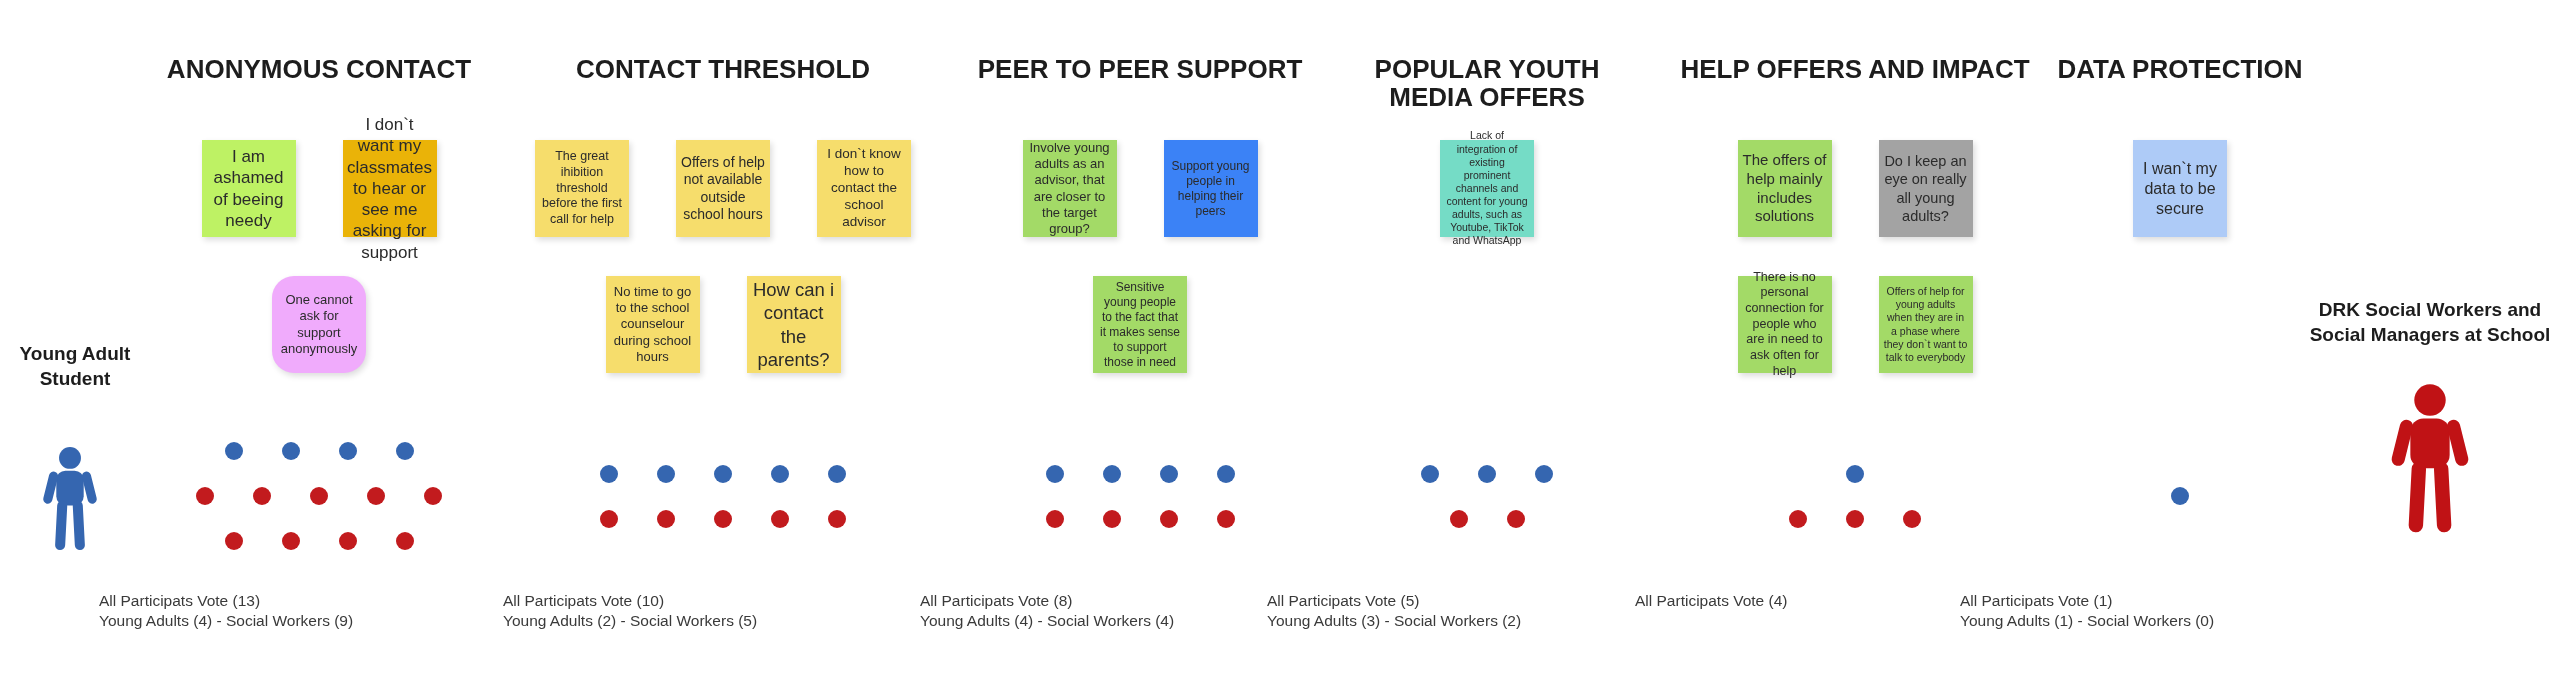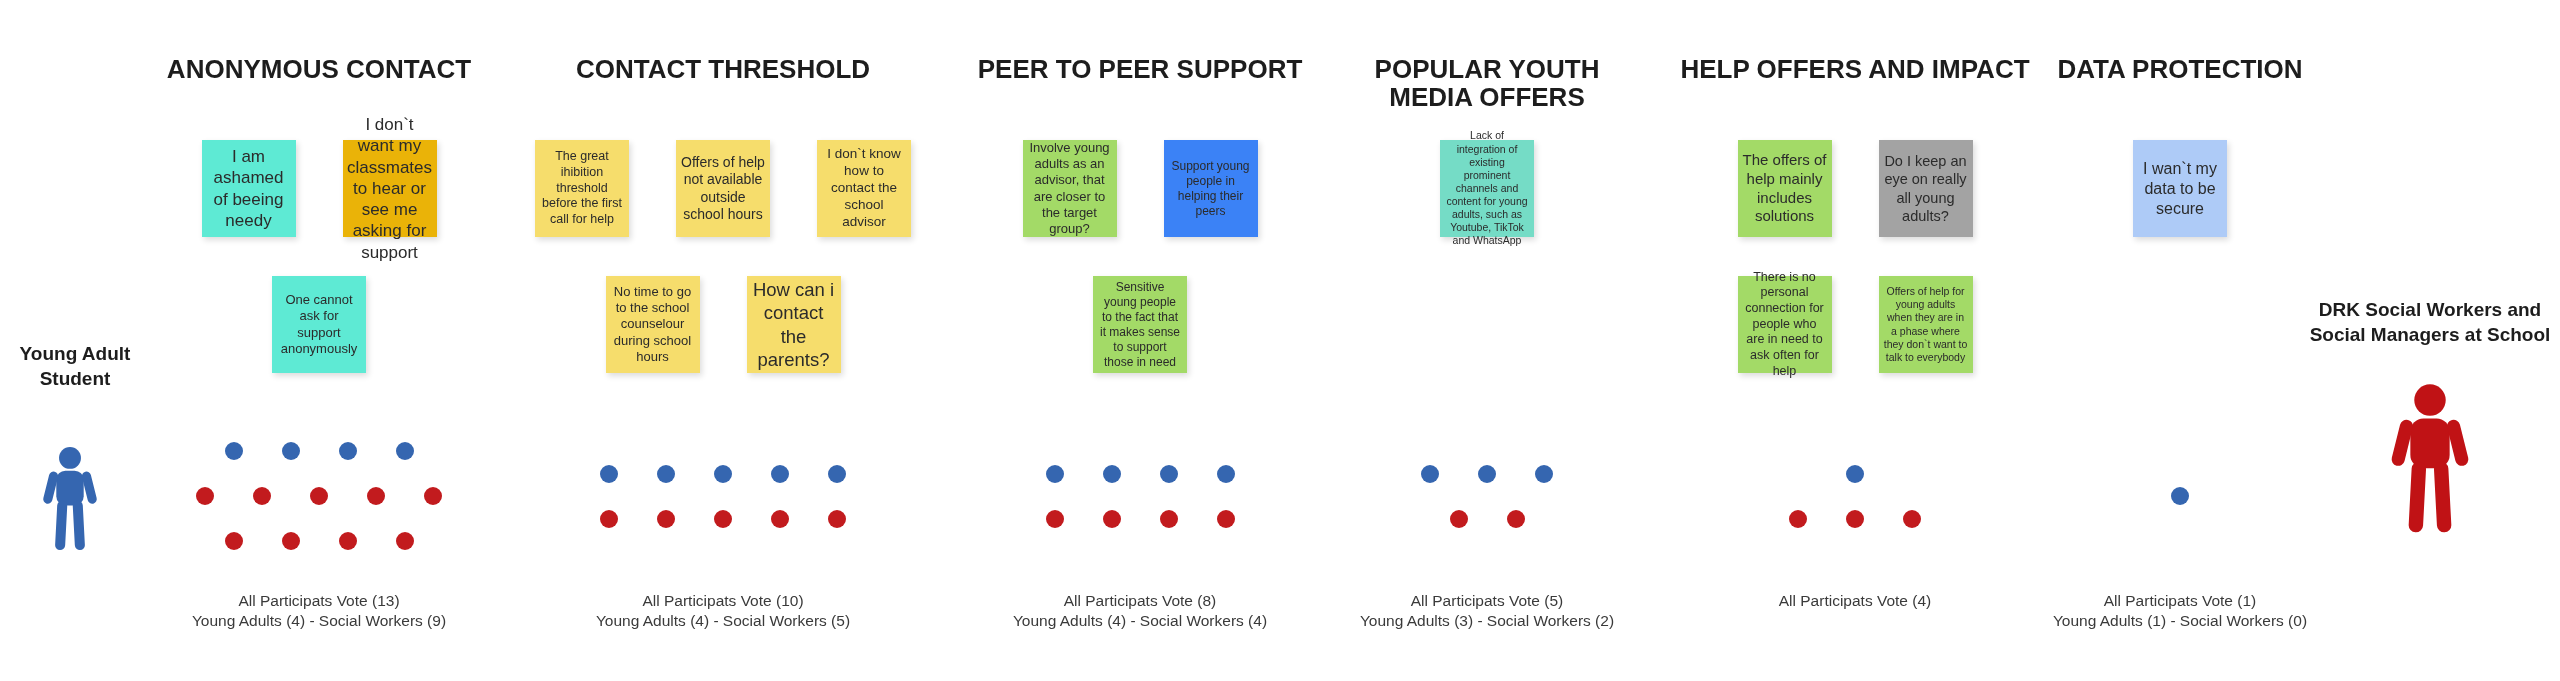--- a/index.html
+++ b/index.html
@@ -24,21 +24,21 @@
     color:#2b2b2b; line-height:1.25;
     box-shadow:2px 3px 6px rgba(0,0,0,0.14);
   }
   .dots {
     position:absolute; top:437px; left:0; width:100%; height:118px;
     display:flex; flex-direction:column; justify-content:center; align-items:center; gap:27px;
   }
   .dot-row { display:flex; gap:39px; }
   .dot { width:18px; height:18px; border-radius:50%; display:block; }
   .votes {
-    position:absolute; top:591px; left:0; width:100%; text-align:center;
+    position:absolute; top:591px; left:0; width:100%; text-align:left;
     font-size:15.5px; line-height:20px; color:#3a3a3a;
   }
   .actor { position:absolute; text-align:center; font-weight:bold; color:#1d1d1d; }
   #actor-left  { left:0px;    top:341px; width:150px; font-size:19px; line-height:25px; }
   #actor-right { left:2300px; top:297px; width:260px; font-size:19px; line-height:25px; }
   .actor-icon { position:absolute; }
   #actor-left  .actor-icon { left:38px; top:105px; width:64px;  height:106px; }
   #actor-right .actor-icon { left:84px; top:86px;  width:92px;  height:152px; }
   .actor-icon svg { width:100%; height:100%; display:block; }
 </style>
@@ -74,25 +74,25 @@
       </svg>
     </div>
   </div>
 
   <div id="columns">
       <div class="column" style="left: 99px;">
         <div class="col-title">
           <div>ANONYMOUS CONTACT</div>
         </div>
         <div class="notes-row row1">
-          <div class="sticky-note" style="background: #5eead4; font-size: 17px;">I am ashamed of beeing needy</div>
+          <div class="sticky-note" style="background: #bef264; font-size: 17px;">I am ashamed of beeing needy</div>
           <div class="sticky-note" style="background: #eab308; font-size: 17px;">I don`t want my classmates to hear or see me asking for support</div>
         </div>
         <div class="notes-row row2">
-          <div class="sticky-note" style="background: #5eead4; font-size: 13px;">One cannot ask for support anonymously</div>
+          <div class="sticky-note" style="background: #f0abfc; font-size: 13px; border-radius: 22px;">One cannot ask for support anonymously</div>
         </div>
         <div class="dots">
           <div class="dot-row">
             <span class="dot" style="background: rgb(53, 102, 176);"></span>
             <span class="dot" style="background: rgb(53, 102, 176);"></span>
             <span class="dot" style="background: rgb(53, 102, 176);"></span>
             <span class="dot" style="background: rgb(53, 102, 176);"></span>
           </div>
           <div class="dot-row">
             <span class="dot" style="background: rgb(194, 27, 30);"></span>
@@ -137,21 +137,21 @@
           <div class="dot-row">
             <span class="dot" style="background: rgb(194, 27, 30);"></span>
             <span class="dot" style="background: rgb(194, 27, 30);"></span>
             <span class="dot" style="background: rgb(194, 27, 30);"></span>
             <span class="dot" style="background: rgb(194, 27, 30);"></span>
             <span class="dot" style="background: rgb(194, 27, 30);"></span>
           </div>
         </div>
         <div class="votes">
           <div>All Participats Vote (10)</div>
-          <div>Young Adults (4) - Social Workers (5)</div>
+          <div>Young Adults (2) - Social Workers (5)</div>
         </div>
       </div>
       <div class="column" style="left: 920px;">
         <div class="col-title">
           <div>PEER TO PEER SUPPORT</div>
         </div>
         <div class="notes-row row1">
           <div class="sticky-note" style="background: rgb(163, 218, 103); font-size: 13px;">Involve young adults as an advisor, that are closer to the target group?</div>
           <div class="sticky-note" style="background: #3b82f6; font-size: 12px;">Support young people in helping their peers</div>
         </div>

